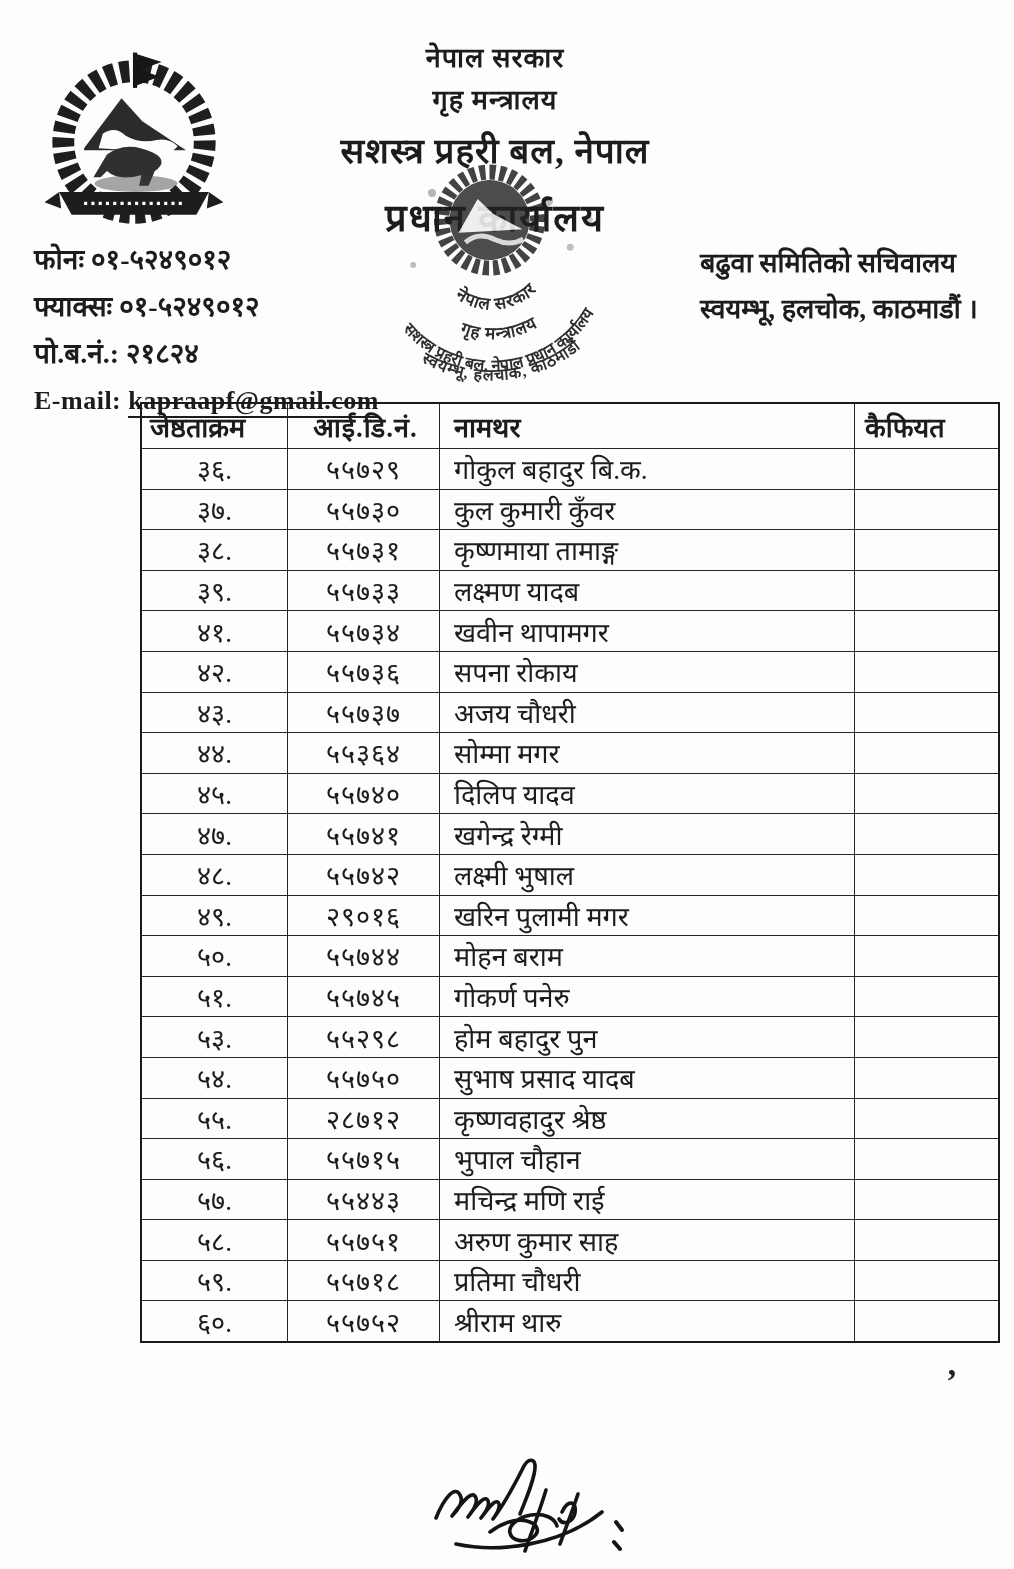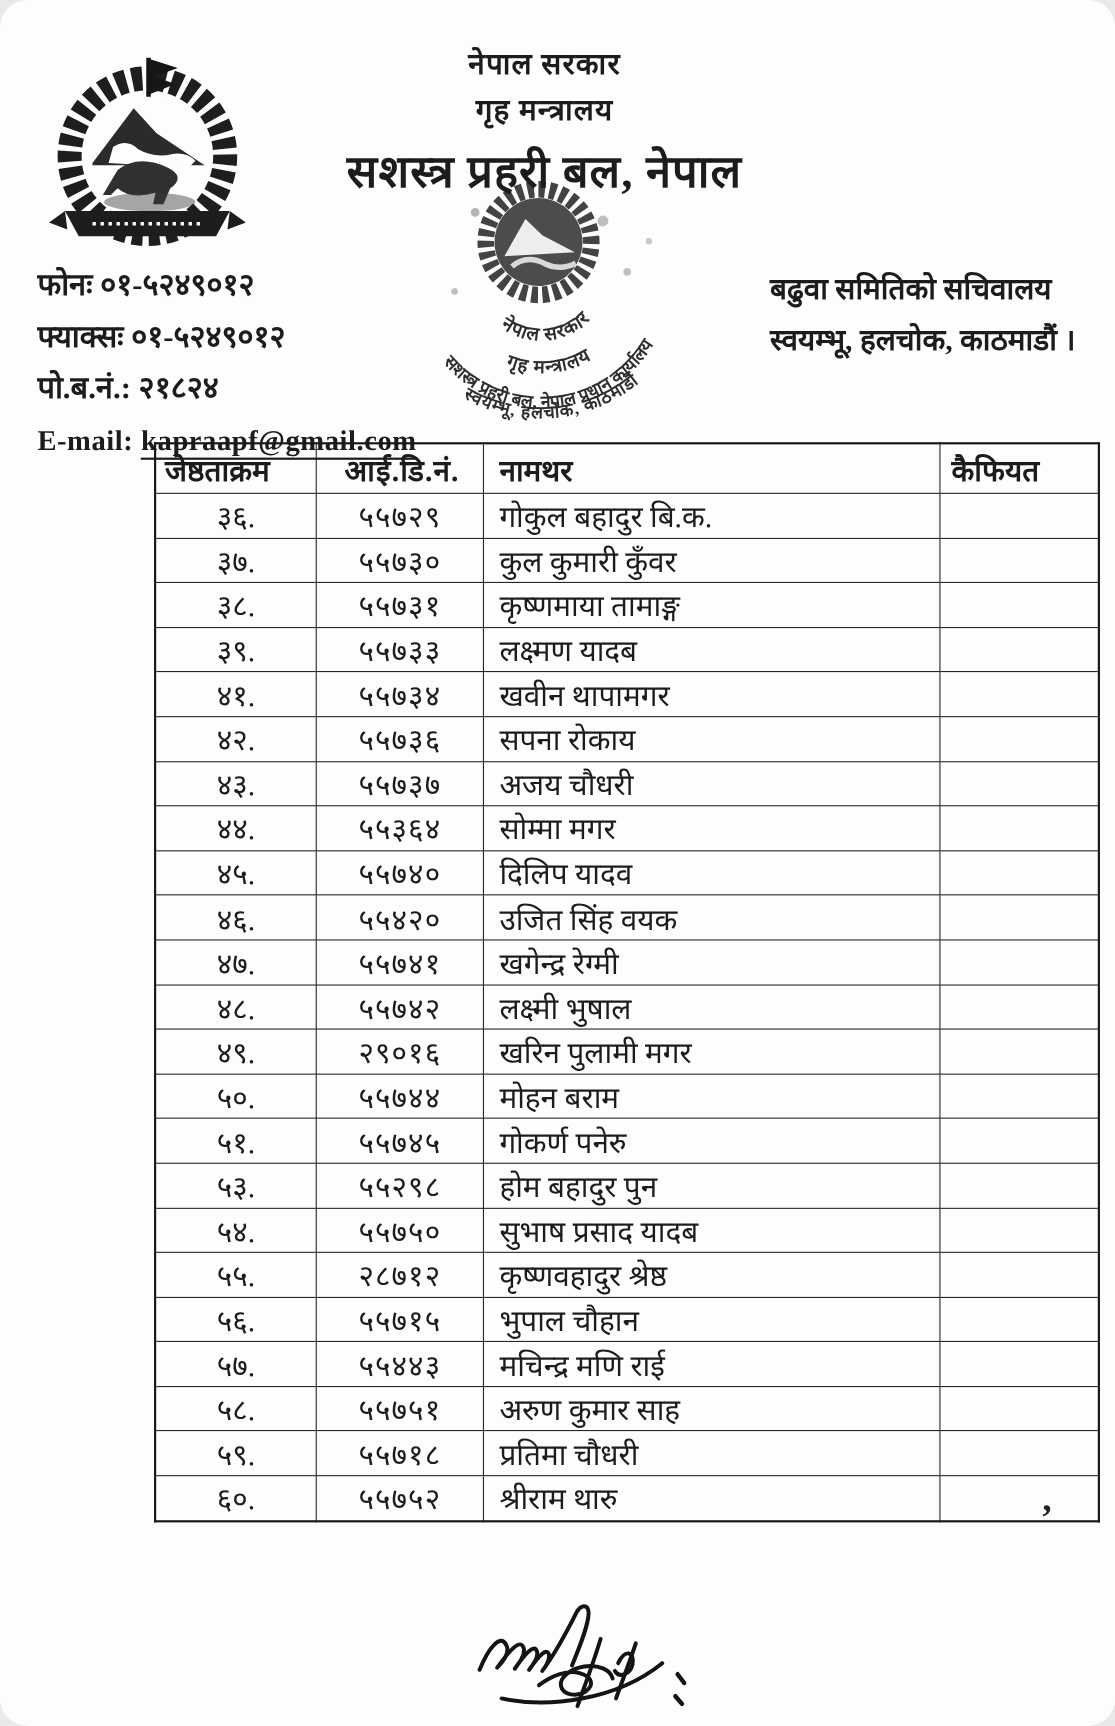--- a/index.html
+++ b/index.html
@@ -3,27 +3,27 @@
 <meta charset="utf-8">
 <style>
   html,body{margin:0;padding:0;}
   body{
     width:1014px;height:1569px;
     background:#e9e9e9;
     font-family:"Liberation Serif","DejaVu Serif",serif;
   }
   .page{
     position:relative;width:1014px;height:1569px;
-    background:#fdfdfc;color:#1c1c1c;overflow:hidden;border-radius:25px;
+    background:#fdfdfc;color:#1c1c1c;overflow:hidden;
   }
   
   .hline{position:absolute;left:0;width:990px;text-align:center;white-space:nowrap;}
   .h-gov  {top:38px; font-size:27px;font-weight:600;letter-spacing:1px;}
   .h-min  {top:80px; font-size:27px;font-weight:600;letter-spacing:1px;}
-  .h-org  {top:126px;font-size:41px;font-weight:700;letter-spacing:1px;}
+  .h-org  {top:126px;font-size:35px;font-weight:700;letter-spacing:1px;}
   .h-off  {top:190px;font-size:38px;font-weight:700;letter-spacing:2px;z-index:1;}
   
   .logo{position:absolute;left:30px;top:46px;width:208px;height:192px;}
   
   .stamp{position:absolute;left:342px;top:158px;width:316px;height:252px;opacity:.92;z-index:2;}
   
   .contact{position:absolute;left:34px;top:236px;font-size:28px;font-weight:600;}
   .contact .cline{height:47px;line-height:47px;white-space:nowrap;}
   .email-line{font-size:26px;font-weight:700;letter-spacing:.5px;}
   .email-addr{border-bottom:2.5px solid #1c1c1c;padding-bottom:1px;}
@@ -85,20 +85,21 @@
       <path d="M28,140 L172,140 L160,162 L40,162 Z" fill="#1d1d1d"></path>
       <path d="M28,140 L14,150 L30,156 Z" fill="#1d1d1d"></path>
       <path d="M172,140 L186,150 L170,156 Z" fill="#1d1d1d"></path>
       <line x1="52" y1="151" x2="150" y2="151" stroke="#fdfdfc" stroke-width="3" stroke-dasharray="3 4"></line>
     </g>
   </svg>
 
   <div class="hline h-gov">नेपाल सरकार</div>
   <div class="hline h-min">गृह मन्त्रालय</div>
   <div class="hline h-org">सशस्त्र प्रहरी बल, नेपाल</div>
+  <div class="hline h-off">प्रधान कार्यालय</div>
 
   <svg class="stamp" viewBox="0 0 316 252" aria-hidden="true">
     <g transform="rotate(-5 150 90)" fill="#1d1d1d">
 
       <g>
         <circle cx="150" cy="62" r="48" fill="none" stroke="#1d1d1d" stroke-width="15" stroke-dasharray="6 4" opacity=".9"></circle>
         <circle cx="150" cy="62" r="40" fill="#222" opacity=".88"></circle>
         <path d="M118,72 L140,40 L154,56 L182,74 Z" fill="#fdfdfc" opacity=".92"></path>
         <path d="M124,82 q14,-10 30,0 q14,8 28,2" stroke="#fdfdfc" stroke-width="5" fill="none" opacity=".8"></path>
         <circle cx="95" cy="30" r="4" opacity=".35"></circle>
@@ -208,26 +209,20 @@
       <td class="c-name">सोम्मा मगर</td>
       <td class="c-remark"></td>
     </tr>
         <tr>
       <td class="c-sn">४५.</td>
       <td class="c-id">५५७४०</td>
       <td class="c-name">दिलिप यादव</td>
       <td class="c-remark"></td>
     </tr>
         <tr>
-      <td class="c-sn">४६.</td>
-      <td class="c-id">५५४२०</td>
-      <td class="c-name">उजित सिंह वयक</td>
-      <td class="c-remark"></td>
-    </tr>
-        <tr>
       <td class="c-sn">४७.</td>
       <td class="c-id">५५७४१</td>
       <td class="c-name">खगेन्द्र रेग्मी</td>
       <td class="c-remark"></td>
     </tr>
         <tr>
       <td class="c-sn">४८.</td>
       <td class="c-id">५५७४२</td>
       <td class="c-name">लक्ष्मी भुषाल</td>
       <td class="c-remark"></td>

